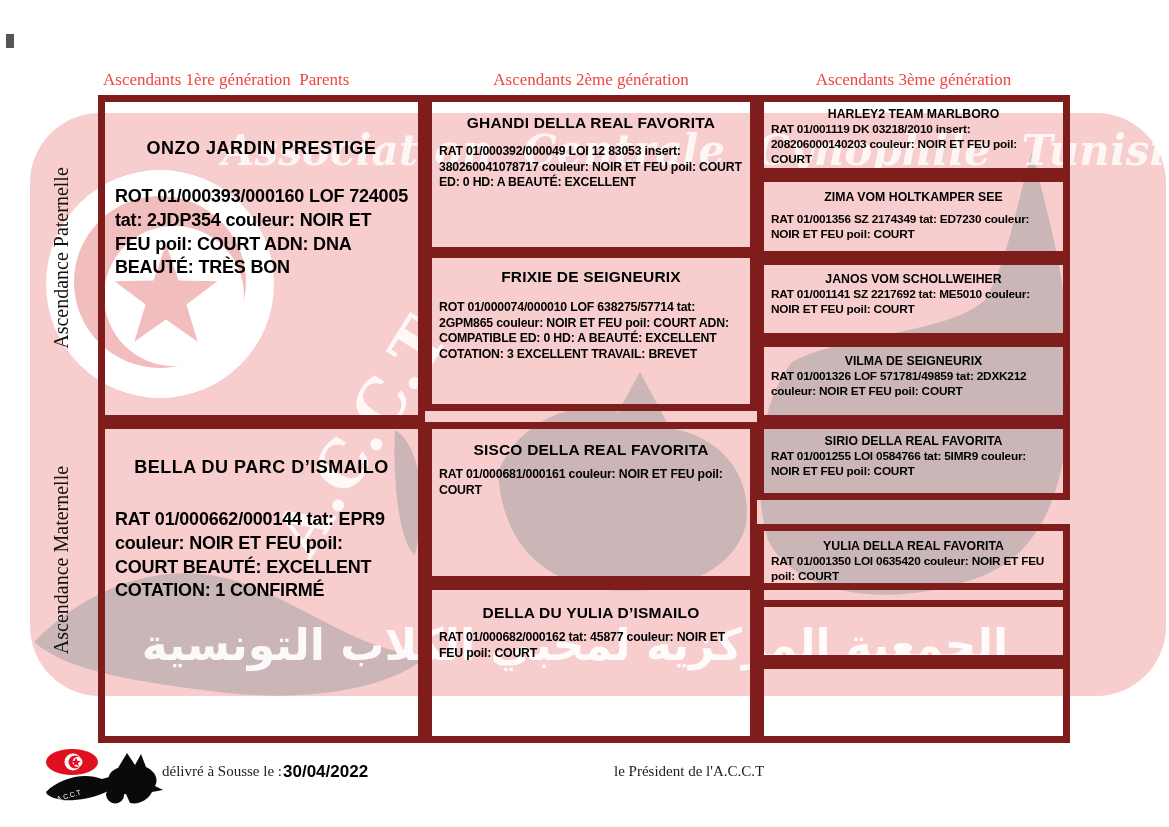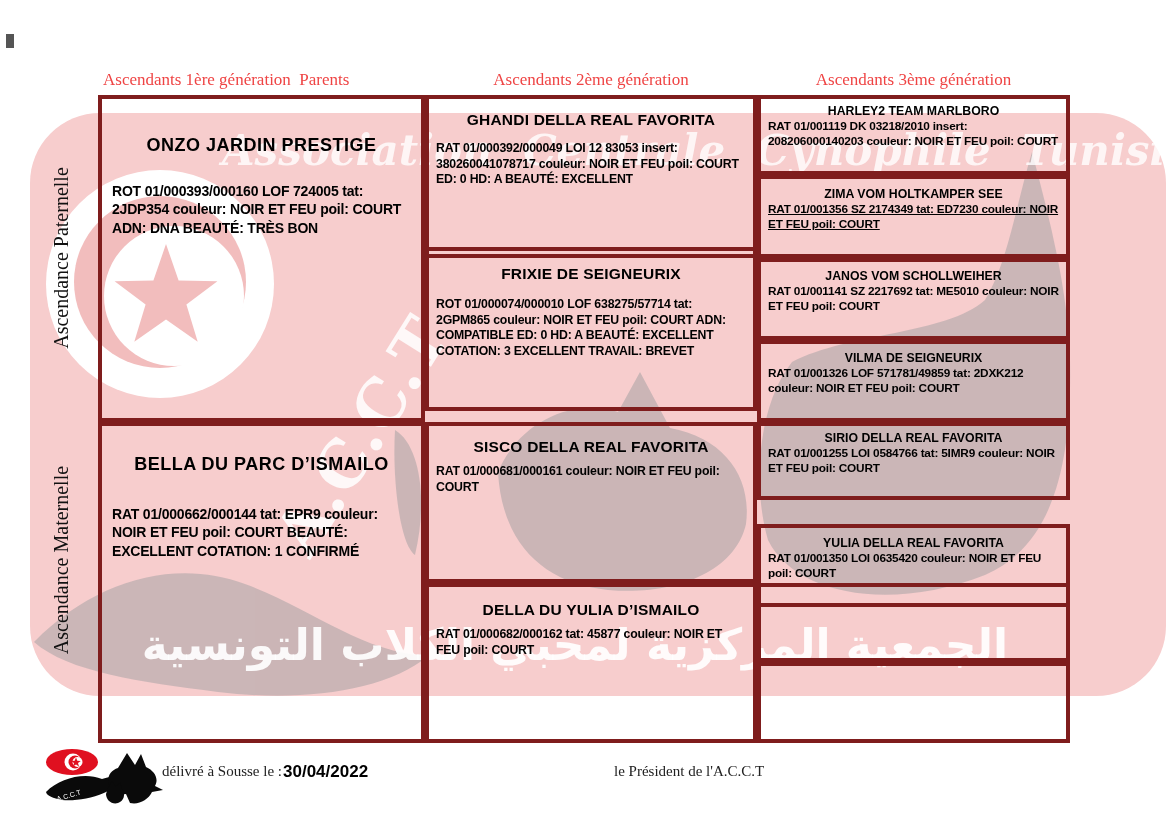--- a/index.html
+++ b/index.html
@@ -41,27 +41,27 @@
   }
   
   .side-label{
     width:260px;height:28px;text-align:center;
     font-family:"Liberation Serif", serif;font-size:20px;color:#111;
     transform:rotate(-90deg);z-index:4;
   }
   
   .pbox{
     position:absolute;box-sizing:border-box;
-    border:4px solid #7f1d1d;
+    border:7px solid #7f1d1d;
     background:transparent;z-index:3;text-align:center;
   }
   .ptitle{font-weight:bold;color:#000;}
   .pdetails{font-weight:bold;color:#000;text-align:left;padding:0 7px;letter-spacing:-0.2px;}
   .t1{font-size:18px;letter-spacing:0.5px;}
-  .d1{font-size:14px;line-height:1.32;padding:0 10px;}
+  .d1{font-size:18px;line-height:1.32;padding:0 10px;}
   .t2{font-size:15.5px;letter-spacing:0.2px;}
   .d2{font-size:12.3px;line-height:1.28;}
   .t3{font-size:12.3px;}
   .d3{font-size:11.8px;line-height:1.28;}
   
   .foot-serif{font-family:"Liberation Serif", serif;font-size:15px;color:#222;z-index:4;}
   .foot-date{font-size:17px;font-weight:bold;color:#000;z-index:4;}
   svg{display:block;}
 </style>
 </head>
@@ -118,21 +118,21 @@
   <div class="ptitle t2" style="margin-top:14px;">DELLA DU YULIA D’ISMAILO</div>
   <div class="pdetails d2" style="margin-top:8px;">RAT 01/000682/000162 tat: 45877 couleur: NOIR ET FEU poil: COURT</div>
 </div>
 
 <div class="pbox" style="left:757px;top:95px;width:313px;height:80px;">
   <div class="ptitle t3" style="margin-top:5px;">HARLEY2 TEAM MARLBORO</div>
   <div class="pdetails d3" style="margin-top:1px;">RAT 01/001119 DK 03218/2010 insert: 208206000140203 couleur: NOIR ET FEU poil: COURT</div>
 </div>
 <div class="pbox" style="left:757px;top:175px;width:313px;height:83px;">
   <div class="ptitle t3" style="margin-top:8px;">ZIMA VOM HOLTKAMPER SEE</div>
-  <div class="pdetails d3" style="margin-top:1px;text-decoration:underline;">RAT 01/001356 SZ 2174349 tat: ED7230 couleur: NOIR ET FEU poil: COURT</div>
+  <div class="pdetails d3" style="margin-top:8px;">RAT 01/001356 SZ 2174349 tat: ED7230 couleur: NOIR ET FEU poil: COURT</div>
 </div>
 <div class="pbox" style="left:757px;top:258px;width:313px;height:82px;">
   <div class="ptitle t3" style="margin-top:7px;">JANOS VOM SCHOLLWEIHER</div>
   <div class="pdetails d3" style="margin-top:1px;">RAT 01/001141 SZ 2217692 tat: ME5010 couleur: NOIR ET FEU poil: COURT</div>
 </div>
 <div class="pbox" style="left:757px;top:340px;width:313px;height:82px;">
   <div class="ptitle t3" style="margin-top:7px;">VILMA DE SEIGNEURIX</div>
   <div class="pdetails d3" style="margin-top:1px;">RAT 01/001326 LOF 571781/49859 tat: 2DXK212 couleur: NOIR ET FEU poil: COURT</div>
 </div>
 <div class="pbox" style="left:757px;top:422px;width:313px;height:78px;">

